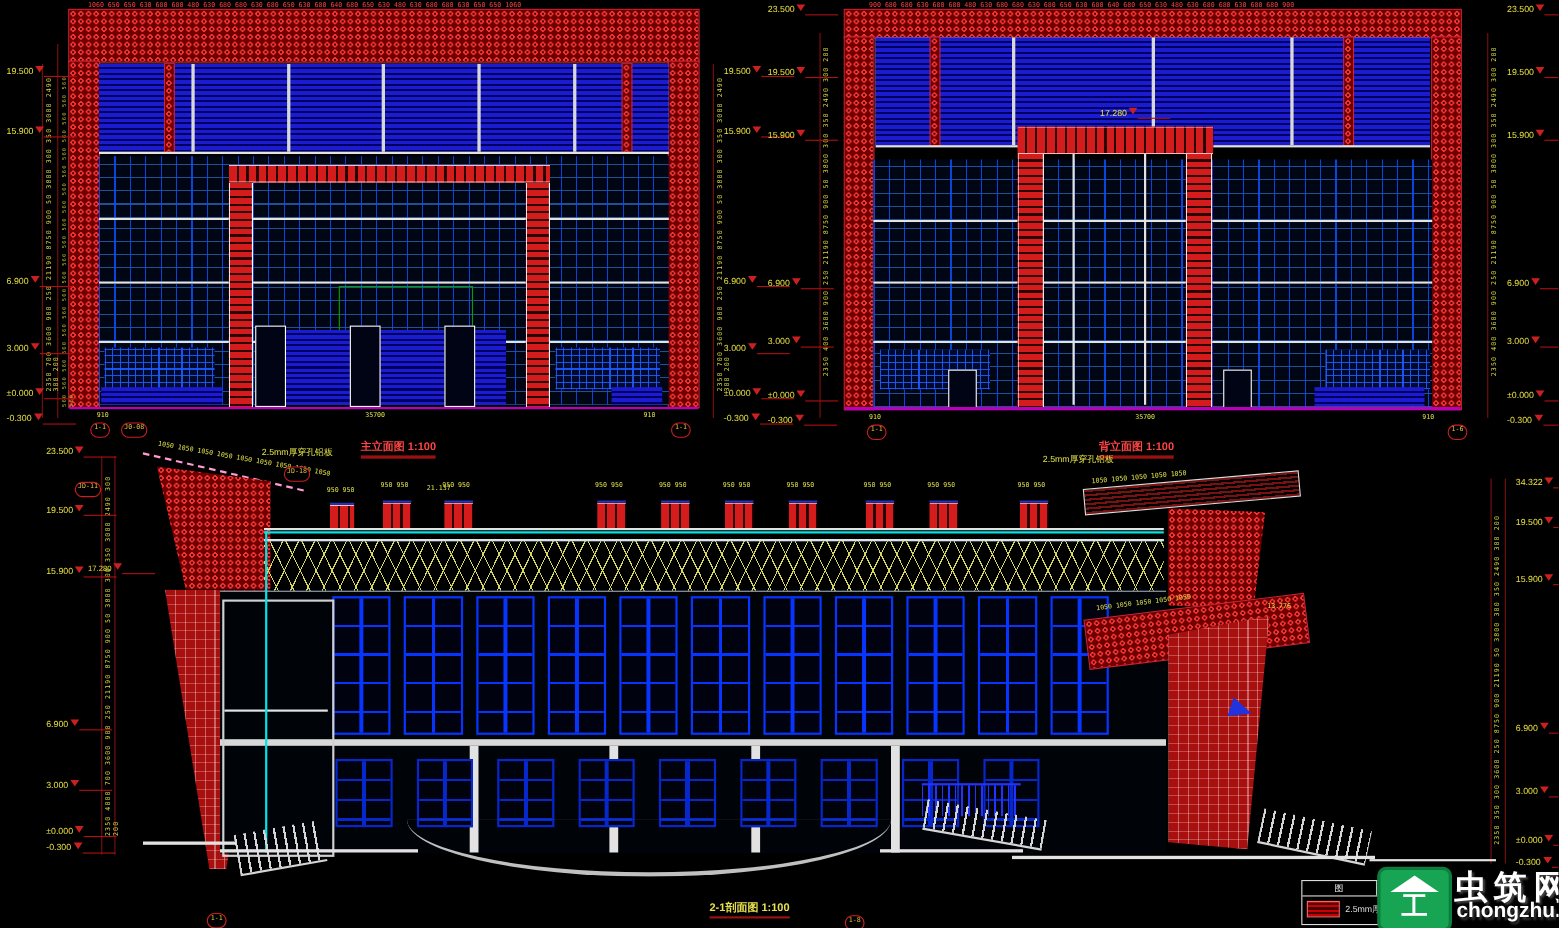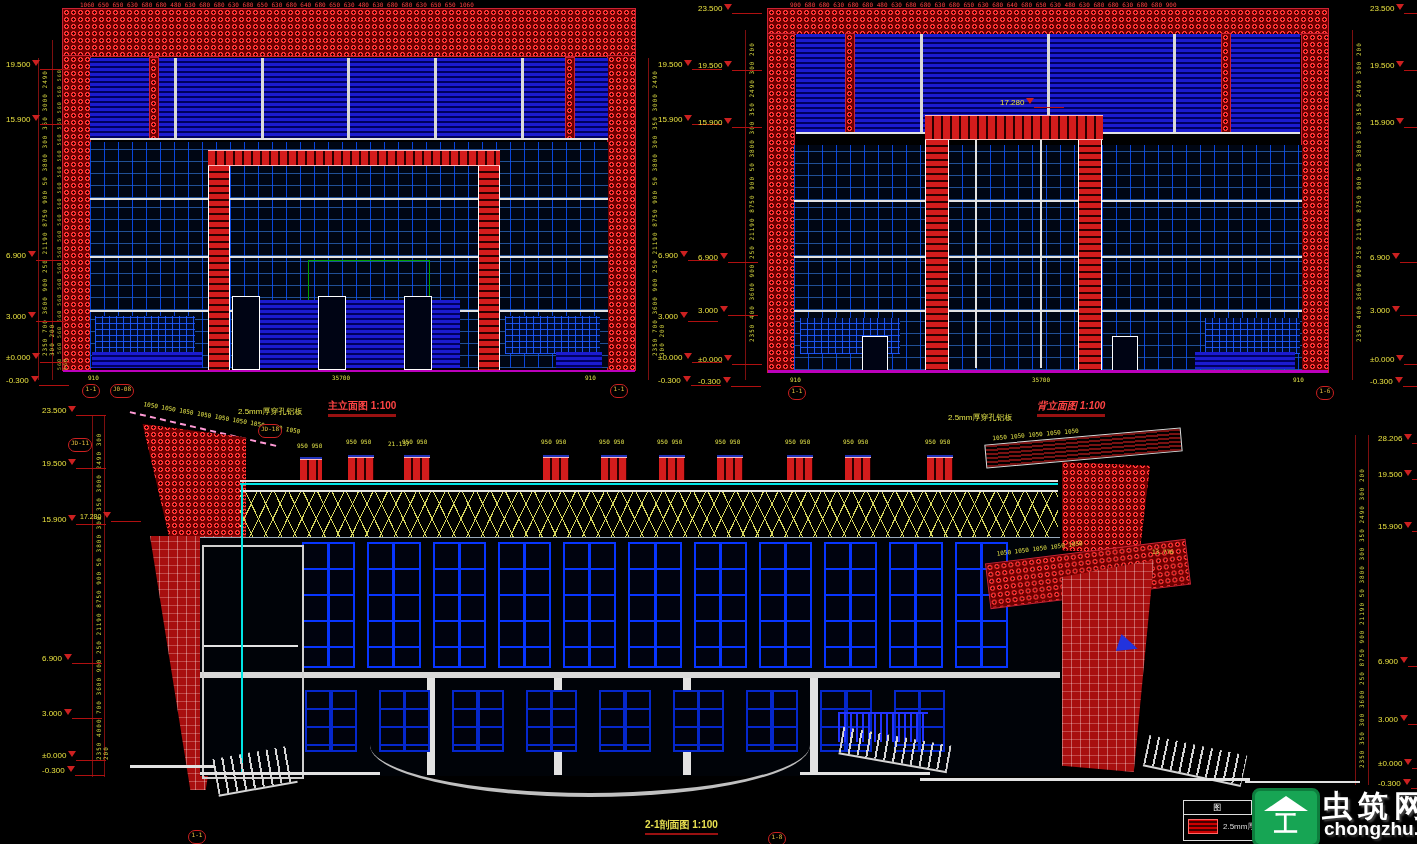--- a/index.html
+++ b/index.html
@@ -188,21 +188,21 @@
   <div class="abs doorf" style="left:862px;top:336px;width:24px;height:34px;"></div>
   <div class="abs doorf" style="left:1112px;top:336px;width:24px;height:34px;"></div>
   <div class="abs shutsolid" style="left:1195px;top:352px;width:100px;height:17px;"></div>
   <div class="abs magline" style="left:768px;top:370px;width:560px;height:3px;"></div>
 
   <div class="abs dimy" style="left:790px;top:376px;">910</div>
   <div class="abs dimy" style="left:1032px;top:376px;">35700</div>
   <div class="abs dimy" style="left:1293px;top:376px;">910</div>
   <div class="abs bub" style="left:788px;top:386px;">1-1</div>
   <div class="abs bub" style="left:1316px;top:386px;">1-6</div>
-  <div class="abs titleRed" style="left:1037px;top:399px;font-style:italic;">
+  <div class="abs titleRed" style="left:999px;top:399px;">
     <span>背立面图</span>
     <span>1:100</span>
   </div>
 
   <div class="abs vline" style="left:745px;top:30px;height:350px;"></div>
   <div class="abs vdim" style="left:748px;top:42px;height:300px;">2350 400 3600 900 250 21190 8750 900 50 3800 300 350 2490 300 200</div>
   <div class="abs lvl" style="left:698px;top:4px;"><span>23.500</span><span class="tri"></span></div>
   <div class="abs lvl" style="left:698px;top:61px;"><span>19.500</span><span class="tri"></span></div>
   <div class="abs lvl" style="left:698px;top:118px;"><span>15.900</span><span class="tri"></span></div>
   <div class="abs lvl" style="left:698px;top:253px;"><span>6.900</span><span class="tri"></span></div>
@@ -227,21 +227,21 @@
   <div class="abs lvl" style="left:42px;top:459px;"><span>19.500</span><span class="tri"></span></div>
   <div class="abs lvl" style="left:42px;top:515px;"><span>15.900</span><span class="tri"></span></div>
   <div class="abs lvl" style="left:42px;top:654px;"><span>6.900</span><span class="tri"></span></div>
   <div class="abs lvl" style="left:42px;top:709px;"><span>3.000</span><span class="tri"></span></div>
   <div class="abs lvl" style="left:42px;top:751px;"><span>±0.000</span><span class="tri"></span></div>
   <div class="abs lvl" style="left:42px;top:766px;"><span>-0.300</span><span class="tri"></span></div>
 
   <div class="abs vline" style="left:1355px;top:435px;height:350px;"></div>
   <div class="abs vline" style="left:1368px;top:435px;height:350px;"></div>
   <div class="abs vdim" style="left:1358px;top:448px;height:320px;">2350 350 300 3600 250 8750 900 21190 50 3800 300 350 2490 300 200</div>
-  <div class="abs lvl" style="left:1378px;top:434px;"><span>28.206</span><span class="tri"></span></div>
+  <div class="abs lvl" style="left:1378px;top:434px;"><span>34.322</span><span class="tri"></span></div>
   <div class="abs lvl" style="left:1378px;top:470px;"><span>19.500</span><span class="tri"></span></div>
   <div class="abs lvl" style="left:1378px;top:522px;"><span>15.900</span><span class="tri"></span></div>
   <div class="abs lvl" style="left:1378px;top:657px;"><span>6.900</span><span class="tri"></span></div>
   <div class="abs lvl" style="left:1378px;top:715px;"><span>3.000</span><span class="tri"></span></div>
   <div class="abs lvl" style="left:1378px;top:759px;"><span>±0.000</span><span class="tri"></span></div>
   <div class="abs lvl" style="left:1378px;top:779px;"><span>-0.300</span><span class="tri"></span></div>
 
   <div class="abs note" style="left:238px;top:406px;">2.5mm厚穿孔铝板</div>
   <div class="abs dash" style="left:128px;top:428px;width:150px;transform:rotate(13deg);"></div>
   <div class="abs dimy" style="left:142px;top:420px;width:230px;transform:rotate(10deg);">1050 1050 1050 1050 1050 1050 1050 1050 1050</div>

